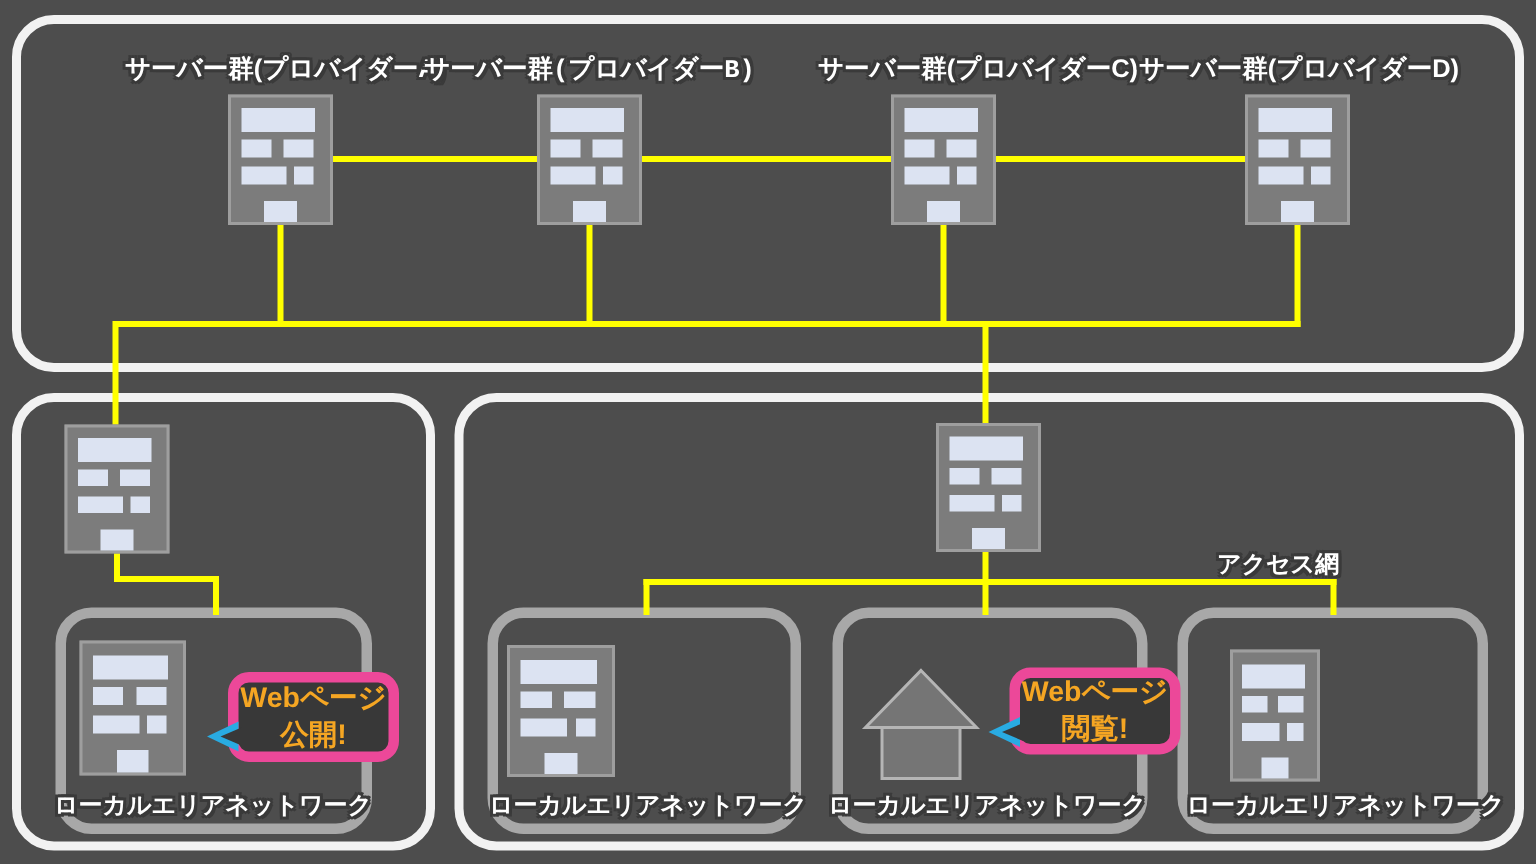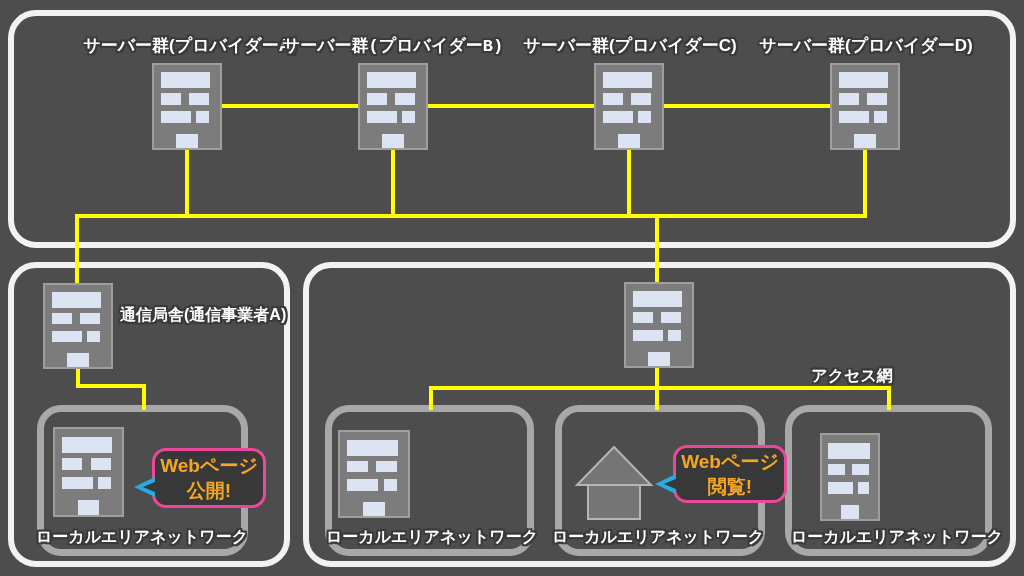--- a/index.html
+++ b/index.html
@@ -39,21 +39,21 @@
     text-shadow:-2px -2px 0 #3a3a3a,2px -2px 0 #3a3a3a,-2px 2px 0 #3a3a3a,
                  2px 2px 0 #3a3a3a,-2px 0 0 #3a3a3a,2px 0 0 #3a3a3a,
                  0 -2px 0 #3a3a3a,0 2px 0 #3a3a3a;
   }
   .ctr{transform:translateX(-50%);}
   .f17{font-size:17px;}
   .f16{font-size:16px;}
   
   .bubble{
     position:absolute;box-sizing:border-box;background:#383838;
-    border:3px solid #ec4899;border-radius:14px;z-index:6;
+    border:7px solid #ec4899;border-radius:14px;z-index:6;
     display:flex;flex-direction:column;align-items:center;justify-content:center;
     color:#f5a623;font-weight:bold;font-size:19px;line-height:25px;white-space:nowrap;
   }
   .bubble::before{
     content:'';position:absolute;left:-21px;top:26px;width:0;height:0;
     border-style:solid;border-width:10px 21px 10px 0;
     border-color:transparent #29abe2 transparent transparent;
   }
   .bubble::after{
     content:'';position:absolute;left:-12px;top:30px;width:0;height:0;
@@ -165,24 +165,23 @@
       <div class="win door"></div>
   </div>
 
   <svg class="house" style="left:574px;top:444px;" width="80" height="78" viewBox="0 0 80 78">
     <polygon points="40,3 77,41 3,41" fill="#757575" stroke="#b5b5b5" stroke-width="2"></polygon>
     <rect x="14" y="41" width="52" height="34" fill="#757575" stroke="#b5b5b5" stroke-width="2"></rect>
   </svg>
 
   <div class="label f17 ctr" style="left:190px;top:34px;">サーバー群(プロバイダーA)</div>
   <div class="label f17 ctr" style="left:393px;top:34px;font-family:Liberation Mono, monospace;">サーバー群(プロバイダーB)</div>
-  <div class="label f17 ctr" style="left:630px;top:34px;">サーバー群(プロバイダーC)</div>
+  <div class="label f17 ctr" style="left:652px;top:34px;">サーバー群(プロバイダーC)</div>
   <div class="label f17 ctr" style="left:866px;top:34px;">サーバー群(プロバイダーD)</div>
 
-  <div class="label f16" style="left:120px;top:305px;">通信局舎(通信事業者A)</div>
 
   <div class="label f16 ctr" style="left:820px;top:366px;margin-left:32px;">アクセス網</div>
 
   <div class="label f16 ctr" style="left:142px;top:527px;">ローカルエリアネットワーク</div>
   <div class="label f16 ctr" style="left:432px;top:527px;">ローカルエリアネットワーク</div>
   <div class="label f16 ctr" style="left:658px;top:527px;">ローカルエリアネットワーク</div>
   <div class="label f16 ctr" style="left:897px;top:527px;">ローカルエリアネットワーク</div>
 
   <div class="bubble" style="left:152px;top:448px;width:114px;height:60px;">
     <div>Webページ</div>

